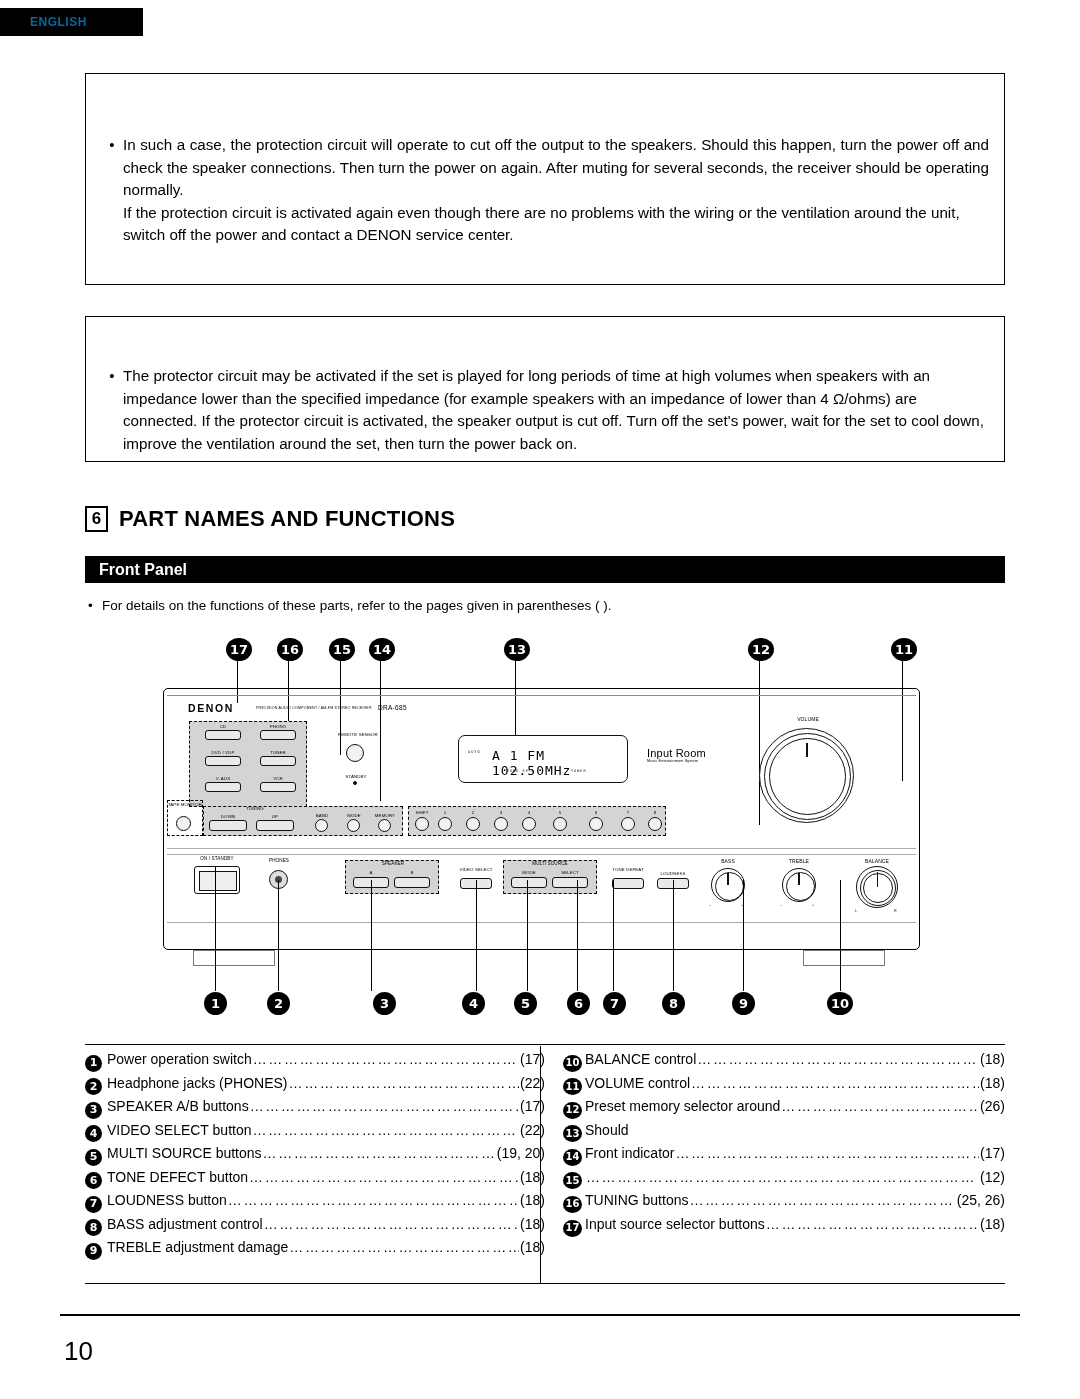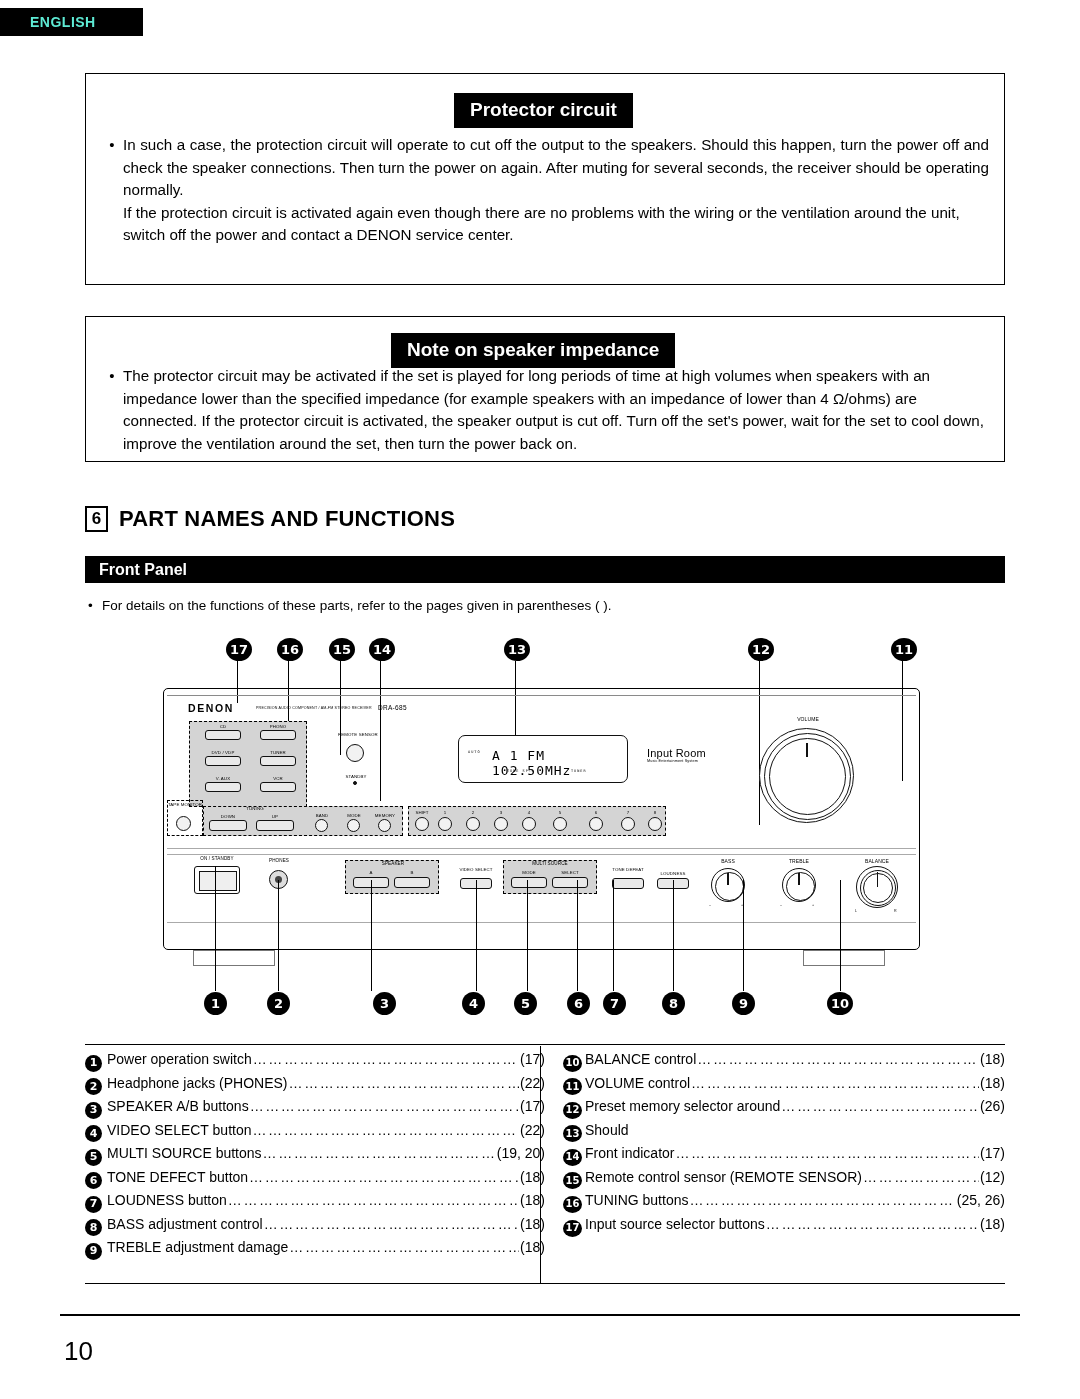--- a/index.html
+++ b/index.html
@@ -9,22 +9,22 @@
     font-family: "Liberation Sans", sans-serif;
     color: #000;
     overflow: hidden;
   }
   .page { position: relative; width: 1080px; height: 1399px; }
 
   
   .lang-tab {
     position: absolute; left: 0; top: 8px;
     width: 143px; height: 28px;
-    background: #000; color: #5eead4;
-    font-size: 14px; font-weight: bold; letter-spacing: .5px;
+    background: #000; color: #0369a1;
+    font-size: 12px; font-weight: bold; letter-spacing: .5px;
     display: flex; align-items: center; padding-left: 30px;
   }
 
   
   .box {
     position: absolute;
     border: 1px solid #000;
     background: #fff;
   }
   .box-protector { left: 85px; top: 73px; width: 920px; height: 212px; }
@@ -311,32 +311,30 @@
   }
 </style>
 </head>
 <body>
 
 <div class="page">
 
   <div class="lang-tab">ENGLISH</div>
 
   <div class="box box-protector">
-    <div class="blk-title t1">Protector circuit</div>
     <div class="bullet-block bp1">
       <div class="bullet-dot">•</div>
       <div class="bullet-text">
         <p>In such a case, the protection circuit will operate to cut off the output to the speakers. Should this happen, turn the power off and check the speaker connections. Then turn the power on again. After muting for several seconds, the receiver should be operating normally.</p>
         <p class="nj">If the protection circuit is activated again even though there are no problems with the wiring or the ventilation around the unit, switch off the power and contact a DENON service center.</p>
       </div>
     </div>
   </div>
 
   <div class="box box-impedance">
-    <div class="blk-title t2">Note on speaker impedance</div>
     <div class="bullet-block bp2">
       <div class="bullet-dot">•</div>
       <div class="bullet-text">
         <p class="nj">The protector circuit may be activated if the set is played for long periods of time at high volumes when speakers with an impedance lower than the specified impedance (for example speakers with an impedance of lower than 4 Ω/ohms) are connected. If the protector circuit is activated, the speaker output is cut off. Turn off the set's power, wait for the set to cool down, improve the ventilation around the set, then turn the power back on.</p>
       </div>
     </div>
   </div>
 
   <div class="sec-head">
     <div class="sec-num">6</div>
@@ -664,21 +662,20 @@
               <span>14</span>
             </div>
           <div class="lg-label">Front indicator</div>
           <div class="lg-dots">…………………………………………………………………</div>
           <div class="lg-page">(17)</div>
         </div>
         <div class="legend-row">
           <div class="lg-num w2">
               <span>15</span>
             </div>
-          <div class="lg-label">Remote control sensor (REMOTE SENSOR)</div>
           <div class="lg-dots">…………………………………………………………………</div>
           <div class="lg-page">(12)</div>
         </div>
         <div class="legend-row">
           <div class="lg-num w2">
               <span>16</span>
             </div>
           <div class="lg-label">TUNING buttons</div>
           <div class="lg-dots">…………………………………………………………………</div>
           <div class="lg-page">(25, 26)</div>

